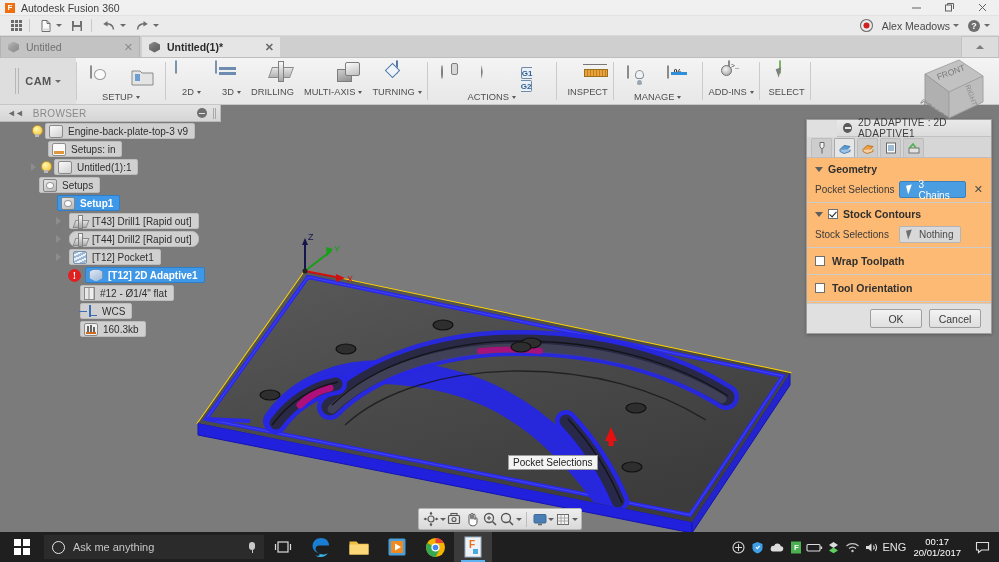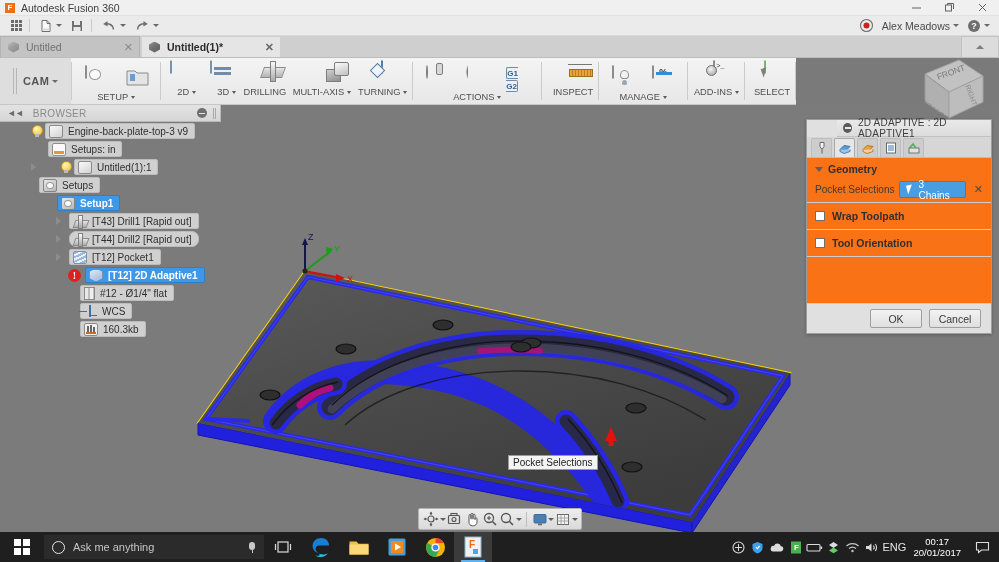--- a/index.html
+++ b/index.html
@@ -66,21 +66,21 @@
   .doctab .x { margin-left:auto; padding-left:14px; color:#8a8a8a; font-size:11px; line-height:1;}
   .doctab.active .x { color:#6a6a6a; }
   .tabs-collapse {
     margin-left:auto; width:38px;height:21px; display:flex;align-items:center;justify-content:center;
     background:#dcdcdc; border:1px solid #c3c3c3; border-bottom:none;
   }
   .chev-up { width:0;height:0;border-left:4px solid transparent;border-right:4px solid transparent;border-bottom:4.5px solid #7d7d7d;}
 
   
   .ribbon {
-    position:absolute; left:0; top:58px; width:796px; height:47px;
+    position:absolute; left:0; top:58px; width:999px; height:47px;
     background: linear-gradient(#f4f4f4,#e7e7e7);
     display:flex; align-items:stretch;
     border-bottom:1px solid #c6c6c6;
   }
   .ws-switch {
     width:76px; display:flex; align-items:center; justify-content:center;
     background:#dedede; color:#555; font-size:11px; font-weight:bold; letter-spacing:.4px;
   }
   .ws-grip { width:6px; height:26px; margin-right:4px;
     background: repeating-linear-gradient(90deg,#b6b6b6 0 1px,transparent 1px 3px);}
@@ -212,21 +212,21 @@
   }
   .dlg-title { height:17px; background:linear-gradient(#e9e9e9,#dcdcdc); display:flex; align-items:center;
      padding-left:6px; border-bottom:1px solid #c2c2c2; color:#3c3c3c; font-size:10px; letter-spacing:.2px;margin-left:30px;}
   .dlg-dot { width:10px;height:10px;border-radius:50%;background:#5a5a5a;position:relative;margin-right:6px;}
   .dlg-dot:after{content:"";position:absolute;left:2px;top:4.3px;width:6px;height:1.5px;background:#e9e9e9;}
   .dlg-tabs { height:21px; display:flex; align-items:flex-end; background:#d6d6d6; padding-left:4px;
      border-bottom:1px solid #bdbdbd;}
   .dlg-tab { width:21px;height:19px; margin-right:2px; display:flex;align-items:center;justify-content:center;
      border:1px solid #bdbdbd; border-bottom:none; background:#cdcdcd; border-radius:2px 2px 0 0;}
   .dlg-tab.active { background:#e6e6e6; border-color:#aaa; }
-  .dlg-body { flex:1; background:#f97316; padding:0; overflow:hidden;}
+  .dlg-body { flex:1; background:#fdba74; padding:0; overflow:hidden;}
   .dlg-sec { padding:5px 8px 4px 8px; border-bottom:1px solid #cdcdcd;}
   .sec-hdr { display:flex; align-items:center; gap:5px; font-size:10.5px; color:#2f2f2f; font-weight:bold; }
   .sec-tri { width:0;height:0;border-left:4.5px solid transparent;border-right:4.5px solid transparent;border-top:5px solid #5d5d5d;}
   .chk { width:10px;height:10px;border:1px solid #6f6f6f;background:#fff;position:relative;display:inline-block;}
   .chk.on:after{content:"";position:absolute;left:1.5px;top:0px;width:3px;height:6px;border:solid #222;border-width:0 1.5px 1.5px 0;transform:rotate(42deg);}
   .row { display:flex; align-items:center; margin-top:6px; }
   .row-lab { font-size:10px; color:#3a3a3a; width:84px; }
   .selbtn { display:flex; align-items:center; gap:4px; height:17px; padding:0 7px;
      background:#4a9de0; border:1px solid #3a80ba; color:#fff; font-size:10px; border-radius:2px;}
   .selbtn.empty { background:#d8d8d8; border-color:#b4b4b4; color:#4a4a4a; }
@@ -625,21 +625,21 @@
       </span>
     </div>
 
     <div class="trow" style="padding-left:48px;">
       <span class="tw">
           <span class="ti ti-doc" style="margin-right:5px;"></span>
           <span>Setups: in</span>
         </span>
     </div>
 
-    <div class="trow" style="padding-left:27px;gap:20px;">
+    <div class="trow" style="padding-left:27px;">
       <span class="arrow-col">
           <span class="tri-right"></span>
         </span>
       <span class="twrap">
         <span class="bulb"></span>
         <span class="tw">
             <span class="ti ti-comp2" style="margin-right:5px;"></span>
             <span>Untitled(1):1</span>
           </span>
       </span>
@@ -835,20 +835,34 @@
         <div class="row">
           <span class="row-lab">Pocket Selections</span>
           <span class="selbtn">
             <span class="cursor-ico"></span>
             <span>3 Chains</span>
           </span>
           <span class="xbtn">✕</span>
         </div>
       </div>
 
+      <div class="dlg-sec">
+        <div class="sec-hdr">
+          <span class="sec-tri"></span>
+          <span class="chk on"></span>
+          <span>Stock Contours</span>
+        </div>
+        <div class="row">
+          <span class="row-lab">Stock Selections</span>
+          <span class="selbtn empty">
+            <span class="cursor-ico dark"></span>
+            <span>Nothing</span>
+          </span>
+        </div>
+      </div>
 
       <div class="dlg-row2">
         <span class="chk"></span>
         <span>Wrap Toolpath</span>
       </div>
 
       <div class="dlg-row2">
         <span class="chk"></span>
         <span>Tool Orientation</span>
       </div>

